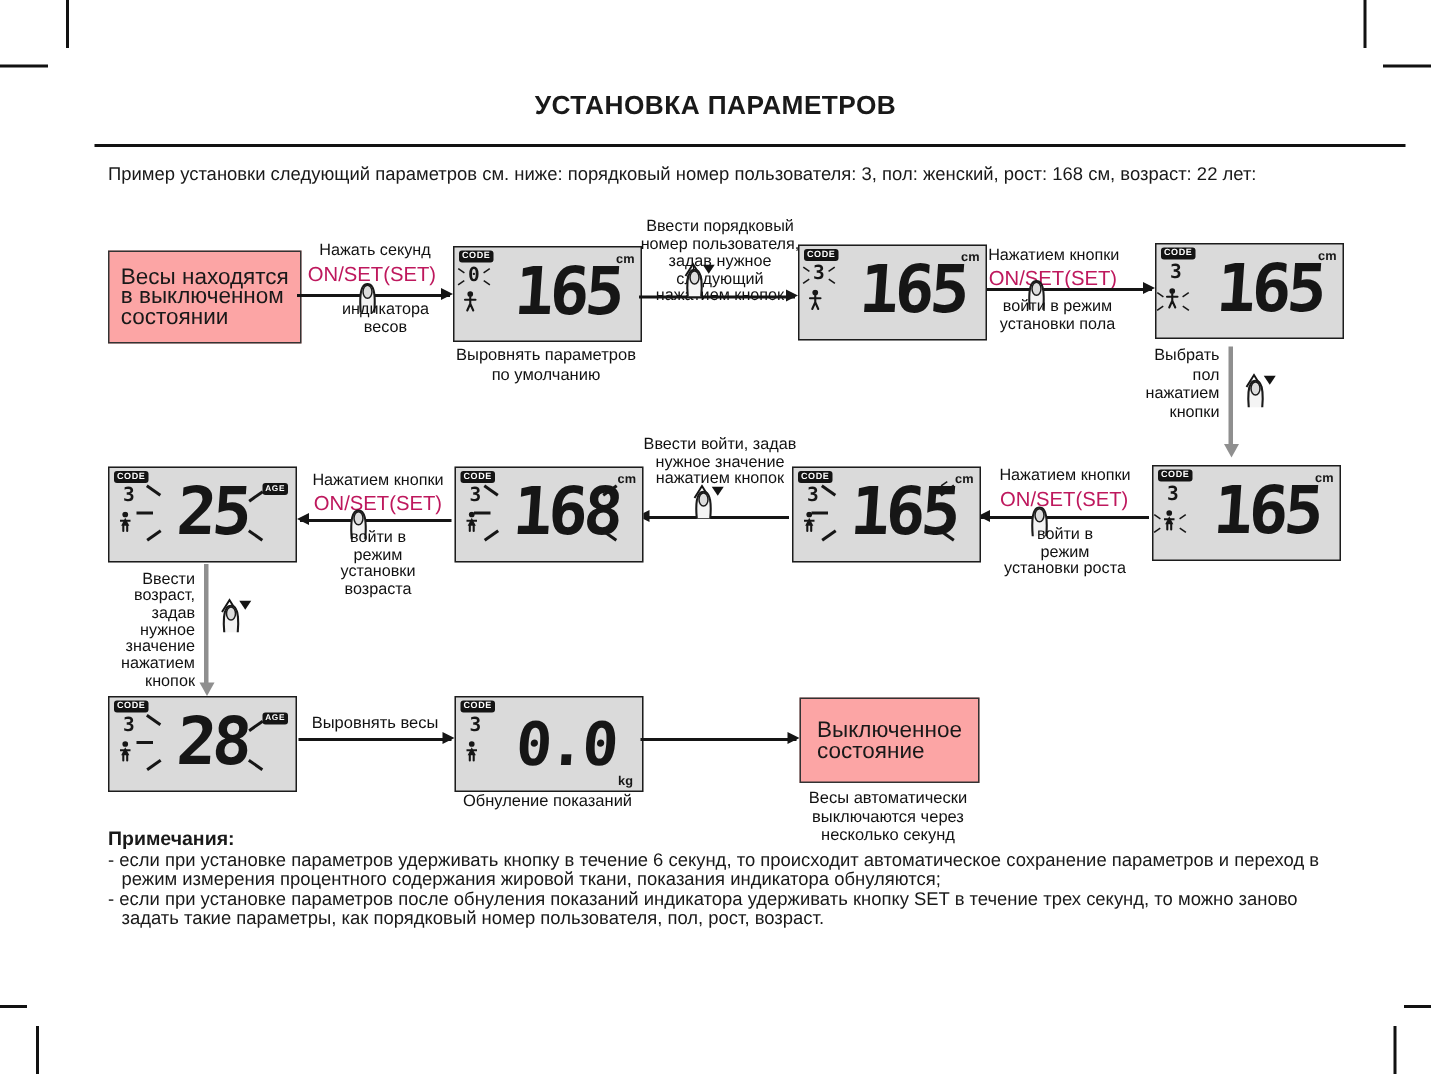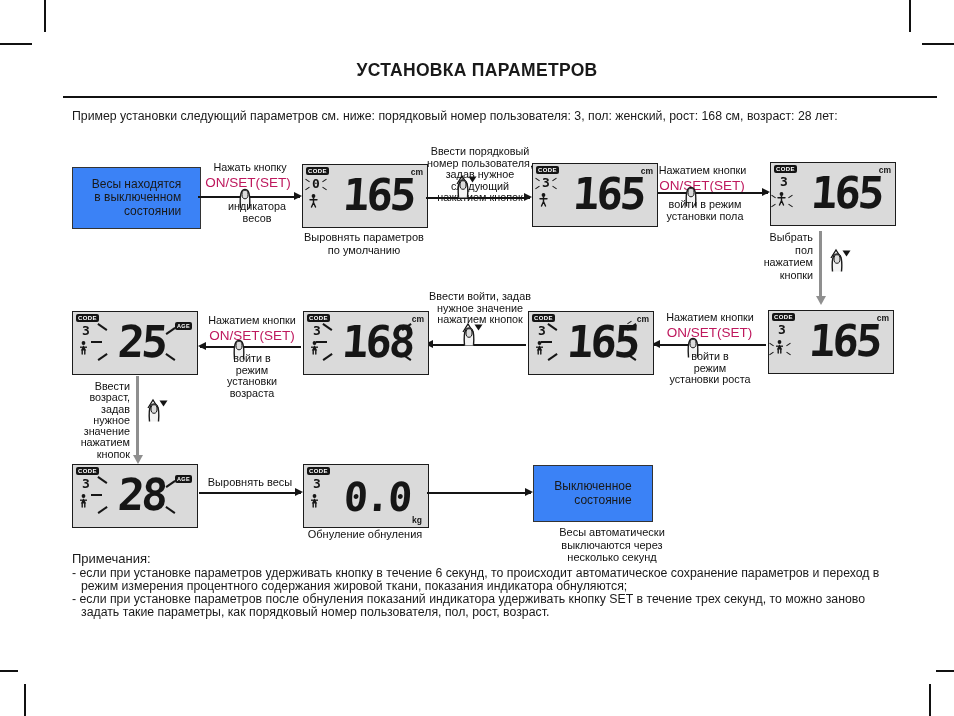--- a/index.html
+++ b/index.html
@@ -6,22 +6,22 @@
   .canvas{position:relative;width:954px;height:716px;background:#fff;overflow:hidden;
           font-family:"Liberation Sans",sans-serif;color:#191919}
   .ctr{text-align:center}
   .rt{text-align:right}
   .pre{white-space:pre-line}
   .mark{position:absolute;background:#111}
   .pgtitle{position:absolute;left:0;right:0;top:60px;text-align:center;
            font-size:17.5px;font-weight:700;letter-spacing:.3px}
   .rule{position:absolute;left:63px;top:96px;width:874px;height:1.5px;background:#111}
   .intro{position:absolute;left:72px;top:109px;width:870px;font-size:12.3px}
-  .box{position:absolute;background:#3b82f6;border:1.2px solid #333;display:flex;
-       align-items:center;justify-content:center;font-size:12px;line-height:13.5px;text-align:right}
+  .box{position:absolute;background:#fca5a5;border:1.2px solid #333;display:flex;
+       align-items:center;justify-content:center;font-size:15px;line-height:13.5px;text-align:left}
   .lcd{position:absolute;width:124px;height:62px;background:#dadada;border:1.6px solid #1c1c1c}
   .badge{position:absolute;background:#141414;color:#fff;font-size:6px;font-weight:700;
          letter-spacing:.4px;padding:1px 2px;border-radius:2px;line-height:6px}
   .val{position:absolute;font-family:"DejaVu Sans Mono",monospace;font-weight:700;font-size:44px;
        line-height:56px;letter-spacing:-3px;transform:skewX(-4deg);color:#161616;top:2px}
   .codeD{position:absolute;left:9px;top:12px;font-family:"DejaVu Sans Mono",monospace;
          font-weight:700;font-size:13px;line-height:13px;color:#161616}
   .unit{position:absolute;font-size:8.5px;font-weight:700;color:#161616}
   .ray{position:absolute;width:11px;height:1.6px;background:#161616}
   .mray{position:absolute;width:5px;height:1.2px;background:#161616}
@@ -30,48 +30,48 @@
   .onset{position:absolute;font-size:13.5px;color:#be185d;text-align:center}
   .cap{position:absolute;font-size:11px;line-height:12.6px;color:#111}
   .harrow{position:absolute;height:1.5px;background:#151515}
   .harrow.r::after{content:"";position:absolute;right:-2px;top:-4px;
     border-left:8px solid #151515;border-top:4.5px solid transparent;border-bottom:4.5px solid transparent}
   .harrow.l::before{content:"";position:absolute;left:-2px;top:-4px;
     border-right:8px solid #151515;border-top:4.5px solid transparent;border-bottom:4.5px solid transparent}
   .varrow{position:absolute;width:3px;background:#8f8f8f}
   .varrow::after{content:"";position:absolute;bottom:-8px;left:-3.5px;
     border-top:9px solid #8f8f8f;border-left:5px solid transparent;border-right:5px solid transparent}
-  .notes-h{position:absolute;left:72px;top:551px;font-size:13px;font-weight:400}
+  .notes-h{position:absolute;left:72px;top:551px;font-size:13px;font-weight:700}
   .notes{position:absolute;left:72px;top:567px;width:812px;font-size:12.3px;line-height:12.9px}
   .notes p{margin:0;padding-left:9px;text-indent:-9px}
   .fingr{position:absolute}
 </style>
 </head>
 <body>
 
 <div class="canvas">
 
   <div class="mark" style="left:44px;top:0;width:1.5px;height:32px"></div>
   <div class="mark" style="left:0;top:43px;width:32px;height:1.5px"></div>
   <div class="mark" style="left:909px;top:0;width:1.5px;height:32px"></div>
   <div class="mark" style="left:922px;top:43px;width:32px;height:1.5px"></div>
   <div class="mark" style="left:0;top:670px;width:18px;height:1.5px"></div>
   <div class="mark" style="left:24px;top:684px;width:1.5px;height:32px"></div>
   <div class="mark" style="left:936px;top:670px;width:18px;height:1.5px"></div>
   <div class="mark" style="left:929px;top:684px;width:1.5px;height:32px"></div>
 
   <div class="pgtitle">УСТАНОВКА ПАРАМЕТРОВ</div>
   <div class="rule"></div>
-  <div class="intro">Пример установки следующий параметров см. ниже: порядковый номер пользователя: 3, пол: женский, рост: 168 см, возраст: 28 лет:</div>
+  <div class="intro">Пример установки следующий параметров см. ниже: порядковый номер пользователя: 3, пол: женский, рост: 168 см, возраст: 22 лет:</div>
 
   <div class="box pre" style="left:72px;top:167px;width:127px;height:60px">Весы находятся
 в выключенном
 состоянии</div>
 
-  <div class="lbl ctr" style="left:200px;top:162px;width:100px">Нажать кнопку</div>
+  <div class="lbl ctr" style="left:200px;top:162px;width:100px">Нажать секунд</div>
   <div class="onset" style="left:192px;top:175px;width:112px">ON/SET(SET)</div>
   <div class="harrow r" style="left:198px;top:196px;width:102px"></div>
   <span class="fingr" style="left:236px;top:185px">
     <svg width="18" height="24" viewBox="0 0 18 24">
         <path d="M4.5 23.5 C3.8 15 4 9 6 6 C7.3 3.8 10.7 3.8 12 6 C14 9 14.2 15 13.5 23.5" fill="#f4f4f4" stroke="#1a1a1a" stroke-width="1.4"></path>
         <ellipse cx="9" cy="9.5" rx="3" ry="4.3" fill="#dcdcdc" stroke="#1a1a1a" stroke-width="1"></ellipse>
       </svg>
   </span>
   <div class="lbl ctr pre" style="left:212px;top:201px;width:90px">индикатора
 весов</div>
@@ -336,27 +336,27 @@
       <svg width="9" height="14" viewBox="0 0 9 14">
           <circle cx="4.5" cy="2" r="1.9" fill="#161616"></circle>
           <path d="M1 6.2 L8 6.2" stroke="#161616" stroke-width="1.3"></path>
           <path d="M4.5 4.2 L1.8 9.5 L7.2 9.5 Z" fill="#161616"></path>
           <path d="M3.2 9.5 L3.2 13 M5.8 9.5 L5.8 13" stroke="#161616" stroke-width="1.4" stroke-linecap="round"></path>
         </svg>
     </span>
     <span class="val" style="right:18px;font-size:40px;letter-spacing:-2px;top:4px">0.0</span>
     <span class="unit" style="bottom:2px;right:6px">kg</span>
   </div>
-  <div class="cap ctr" style="left:295px;top:528px;width:140px">Обнуление обнуления</div>
+  <div class="cap ctr" style="left:295px;top:528px;width:140px">Обнуление показаний</div>
 
   <div class="harrow r" style="left:427px;top:492px;width:104px"></div>
 
   <div class="box pre" style="left:533px;top:465px;width:118px;height:55px">Выключенное
 состояние</div>
-  <div class="cap ctr pre" style="left:542px;top:526px;width:140px">Весы автоматически
+  <div class="cap ctr pre" style="left:522px;top:526px;width:140px">Весы автоматически
 выключаются через
 несколько секунд</div>
 
   <div class="notes-h">Примечания:</div>
   <div class="notes">
     <p>- если при установке параметров удерживать кнопку в течение 6 секунд, то происходит автоматическое сохранение параметров и переход в режим измерения процентного содержания жировой ткани, показания индикатора обнуляются;</p>
     <p>- если при установке параметров после обнуления показаний индикатора удерживать кнопку SET в течение трех секунд, то можно заново задать такие параметры, как  порядковый номер пользователя, пол, рост, возраст.</p>
   </div>
 
 </div>

